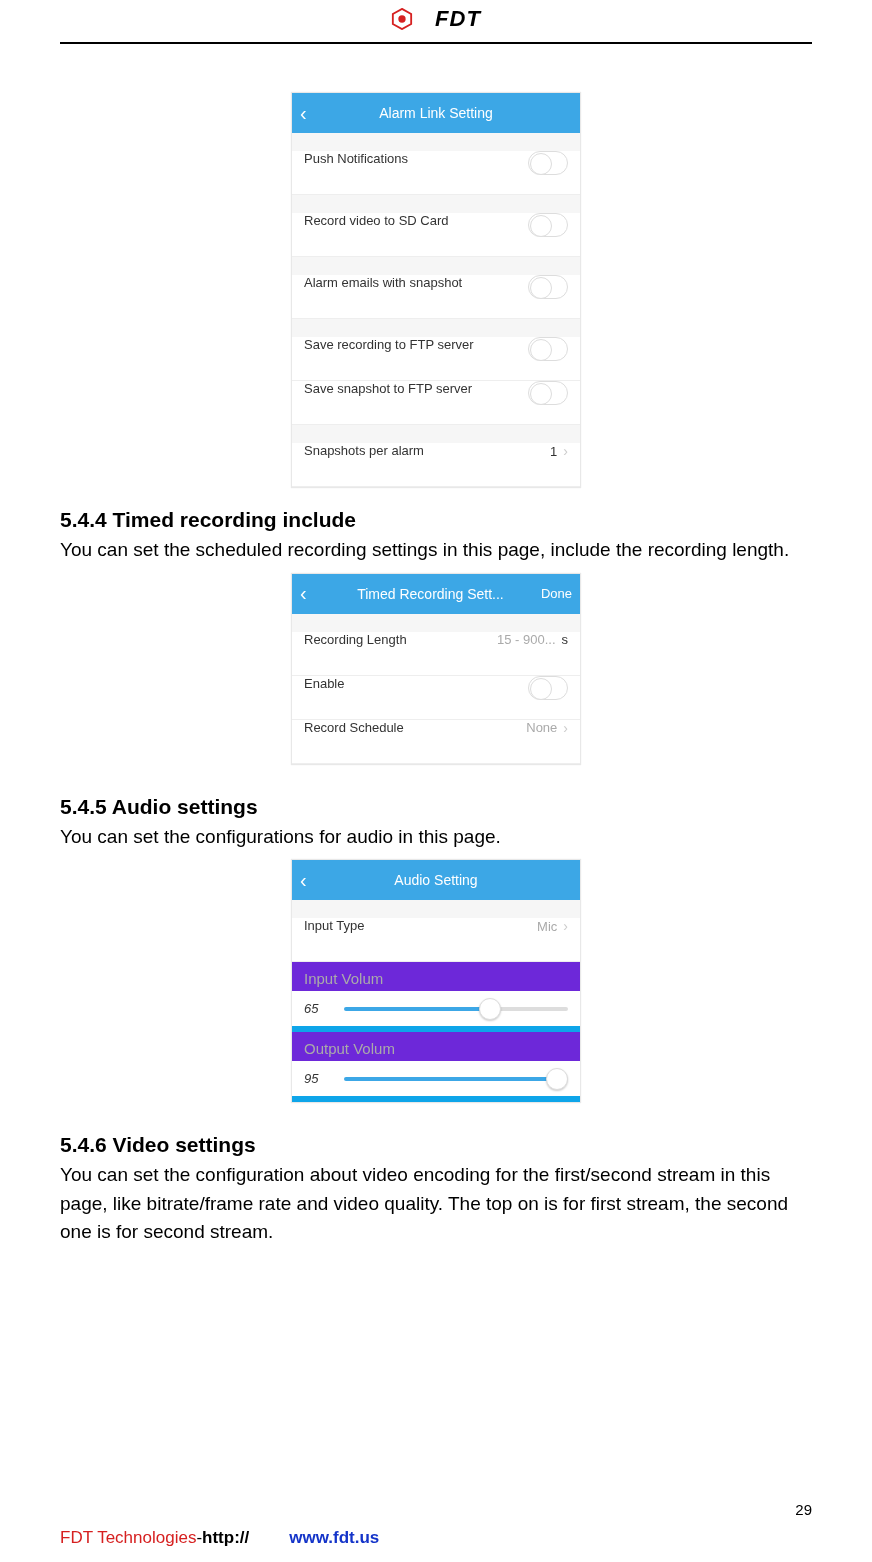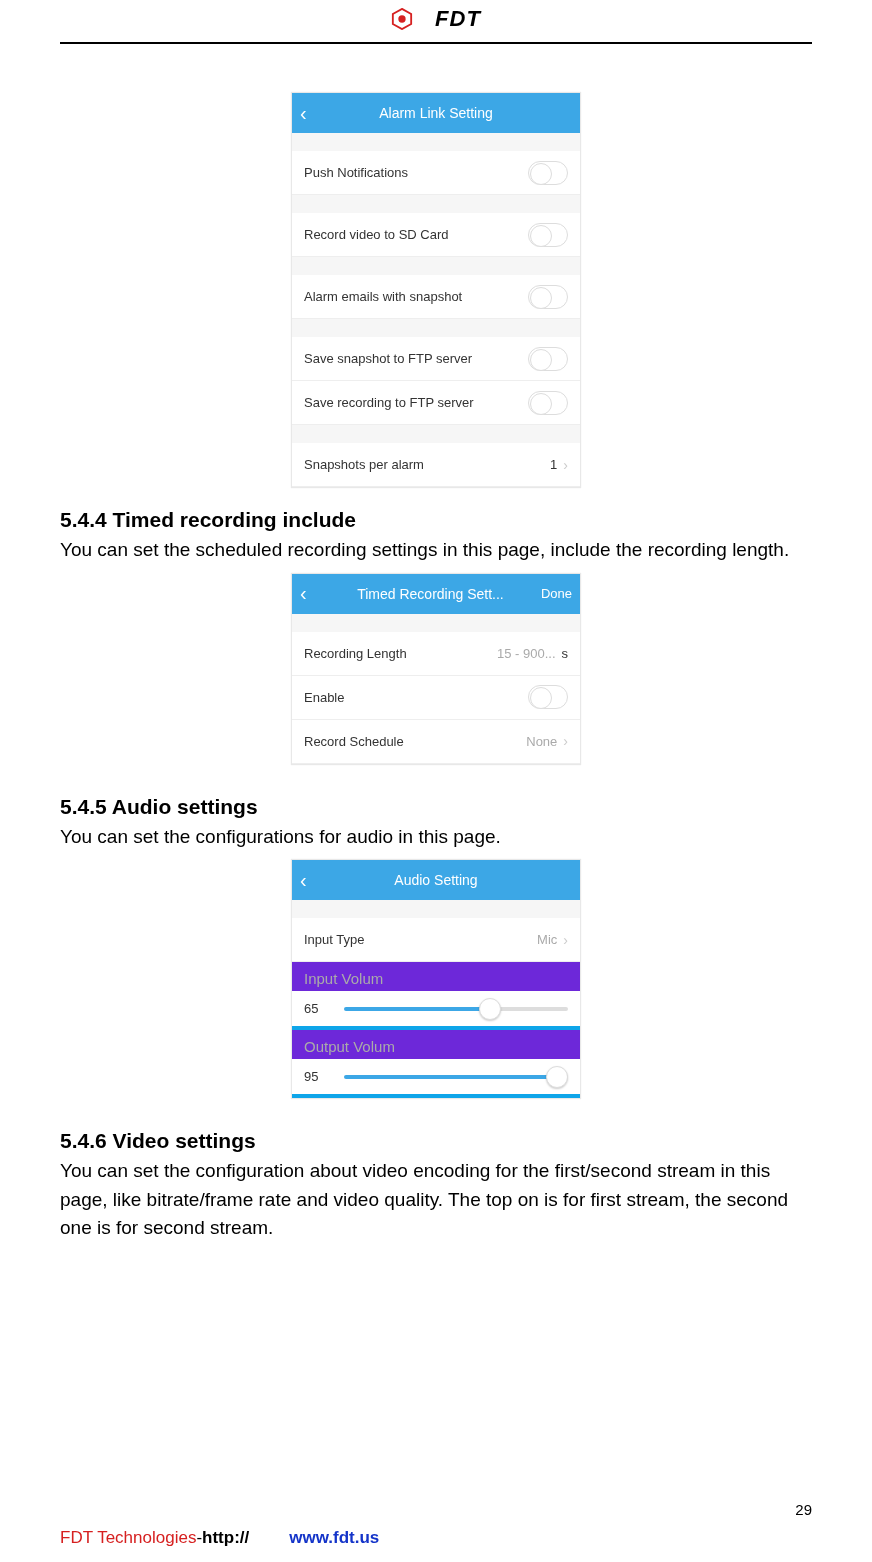--- a/index.html
+++ b/index.html
@@ -73,21 +73,21 @@
   }
   .app-title {
     flex: 1;
     text-align: center;
     font-weight: 500;
   }
   .app-done { font-size: 13px; }
 
   .row {
     display: flex;
-    align-items: center;
+    align-items: flex-start;
     justify-content: space-between;
     background: #fff;
     padding: 0 12px;
     height: 44px;
     border-bottom: 1px solid #eee;
   }
   .row.spacer {
     background: #f6f6f6;
     height: 18px;
     border-bottom: none;
@@ -123,21 +123,22 @@
     font-size: 15px;
     padding: 8px 12px 4px 12px;
   }
 
   .slider-row {
     background: #fff;
     display: flex;
     align-items: center;
     padding: 10px 12px;
     gap: 12px;
-    border-bottom: 4px solid #0ea5e9;
+    border-bottom: 6px solid #0ea5e9;
+    font-style: italic;
   }
   .slider-val { width: 28px; color: #333; }
   .slider {
     flex: 1;
     height: 4px;
     border-radius: 2px;
     position: relative;
   }
   .slider .fill {
     position: absolute;
@@ -213,25 +214,25 @@
       <span class="row-label">Record video to SD Card</span>
       <span class="toggle"></span>
     </div>
     <div class="row spacer"></div>
     <div class="row">
       <span class="row-label">Alarm emails with snapshot</span>
       <span class="toggle"></span>
     </div>
     <div class="row spacer"></div>
     <div class="row">
+      <span class="row-label">Save recording to FTP server</span>
+      <span class="toggle"></span>
+    </div>
+    <div class="row">
       <span class="row-label">Save snapshot to FTP server</span>
-      <span class="toggle"></span>
-    </div>
-    <div class="row">
-      <span class="row-label">Save recording to FTP server</span>
       <span class="toggle"></span>
     </div>
     <div class="row spacer"></div>
     <div class="row">
       <span class="row-label">Snapshots per alarm</span>
       <span class="row-value dark">
         <span>1</span>
         <span class="chev">›</span>
       </span>
     </div>

